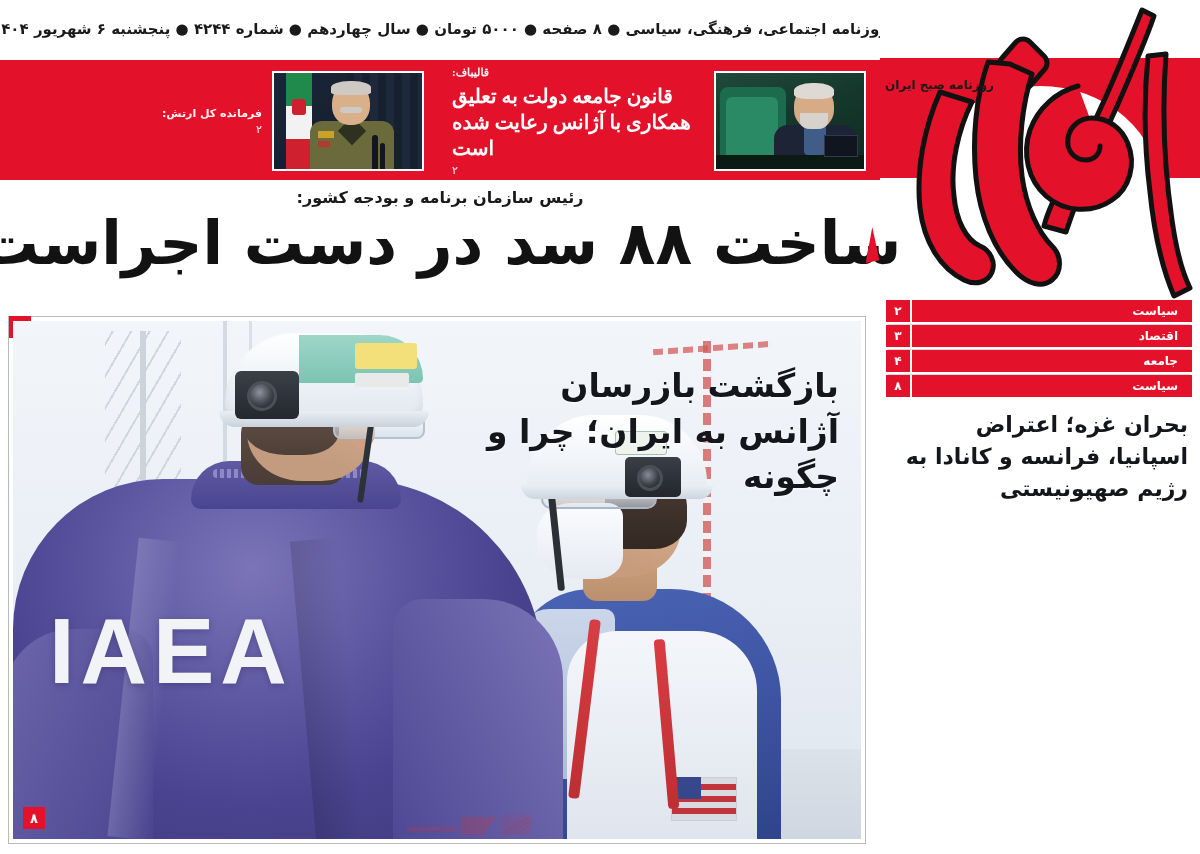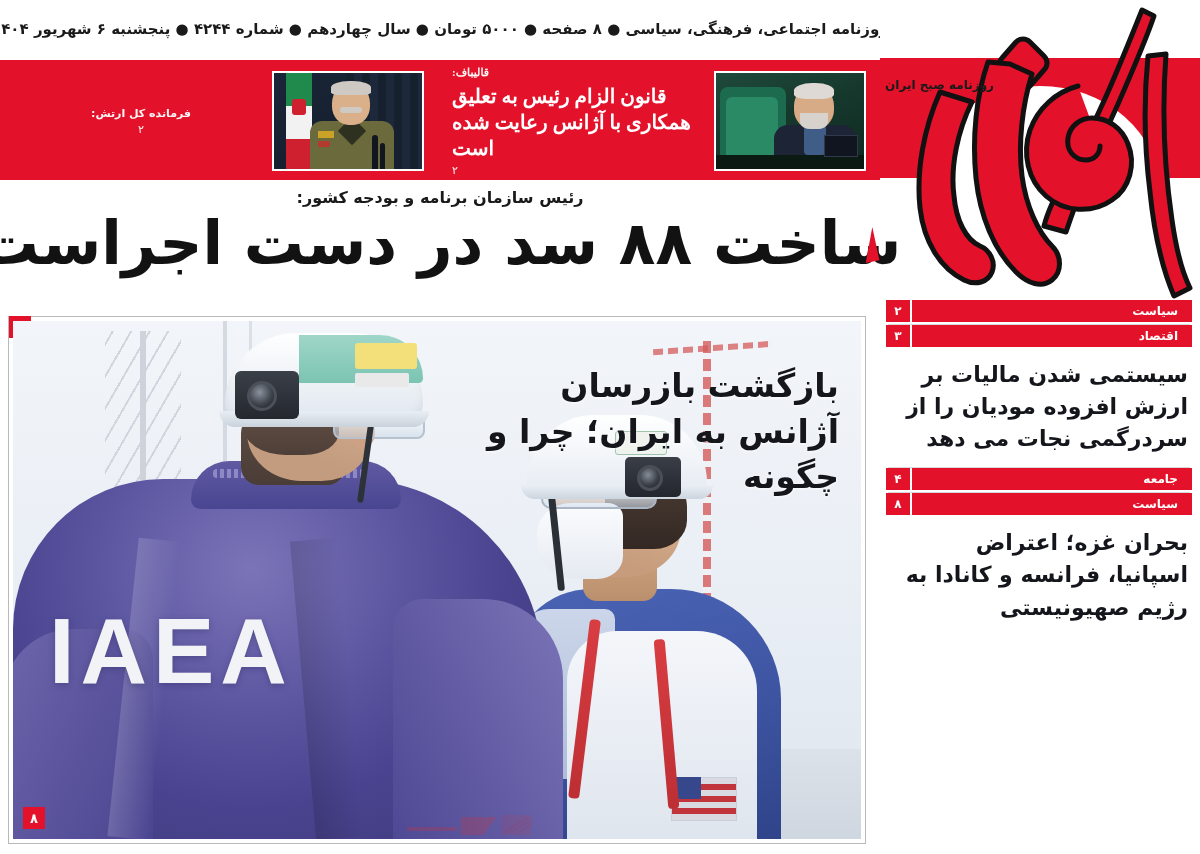--- a/index.html
+++ b/index.html
@@ -75,21 +75,21 @@
     position:relative; overflow:hidden;
     background:#2a3040;
   }
   .teaser-text {
     flex:1 1 auto;
     padding:0 10px 0 6px;
     text-align:left;
     position:relative;
   }
   .teaser-a .teaser-text { text-align:left;font-family:Liberation Serif, serif; }
-  .teaser-b .teaser-text { text-align:center; }
+  .teaser-b .teaser-text { text-align:right; }
   .teaser-kicker {
     font-size:11px; font-weight:700; color:#ffffff;
     margin-bottom:5px; line-height:1;
     opacity:.96;
   }
   .teaser-head {
     font-size:20px; font-weight:800; color:#ffffff;
     line-height:1.3; letter-spacing:0;
   }
   .teaser-page {
@@ -401,21 +401,21 @@
         <div class="portA-body"></div>
         <div class="portA-shirt"></div>
         <div class="portA-head"></div>
         <div class="portA-hair"></div>
         <div class="portA-beard"></div>
         <div class="portA-desk"></div>
         <div class="portA-laptop"></div>
       </div>
       <div class="teaser-text">
         <div class="teaser-kicker">قالیباف:</div>
-        <div class="teaser-head">قانون الزام رئیس به تعلیق همکاری با آژانس رعایت شده است</div>
+        <div class="teaser-head">قانون جامعه دولت به تعلیق همکاری با آژانس رعایت شده است</div>
         <div class="teaser-page">۲</div>
       </div>
     </div>
 
     <div class="teaser teaser-b">
       <div class="teaser-photo">
         <div class="portB-bg"></div>
         <div class="portB-curtain"></div>
         <div class="portB-flag-g"></div>
         <div class="portB-flag-emb"></div>
@@ -529,21 +529,20 @@
         <div class="side-page">۲</div>
       </div>
       <div class="side-rule"></div>
     </div>
 
     <div class="side-item">
       <div class="side-head">
         <div class="side-cat">اقتصاد</div>
         <div class="side-page">۳</div>
       </div>
-      <div class="side-title">سیستمی شدن مالیات بر ارزش افزوده مودیان را از سردرگمی نجات می دهد</div>
       <div class="side-rule"></div>
     </div>
 
     <div class="side-item">
       <div class="side-head">
         <div class="side-cat">جامعه</div>
         <div class="side-page">۴</div>
       </div>
       <div class="side-rule"></div>
     </div>

